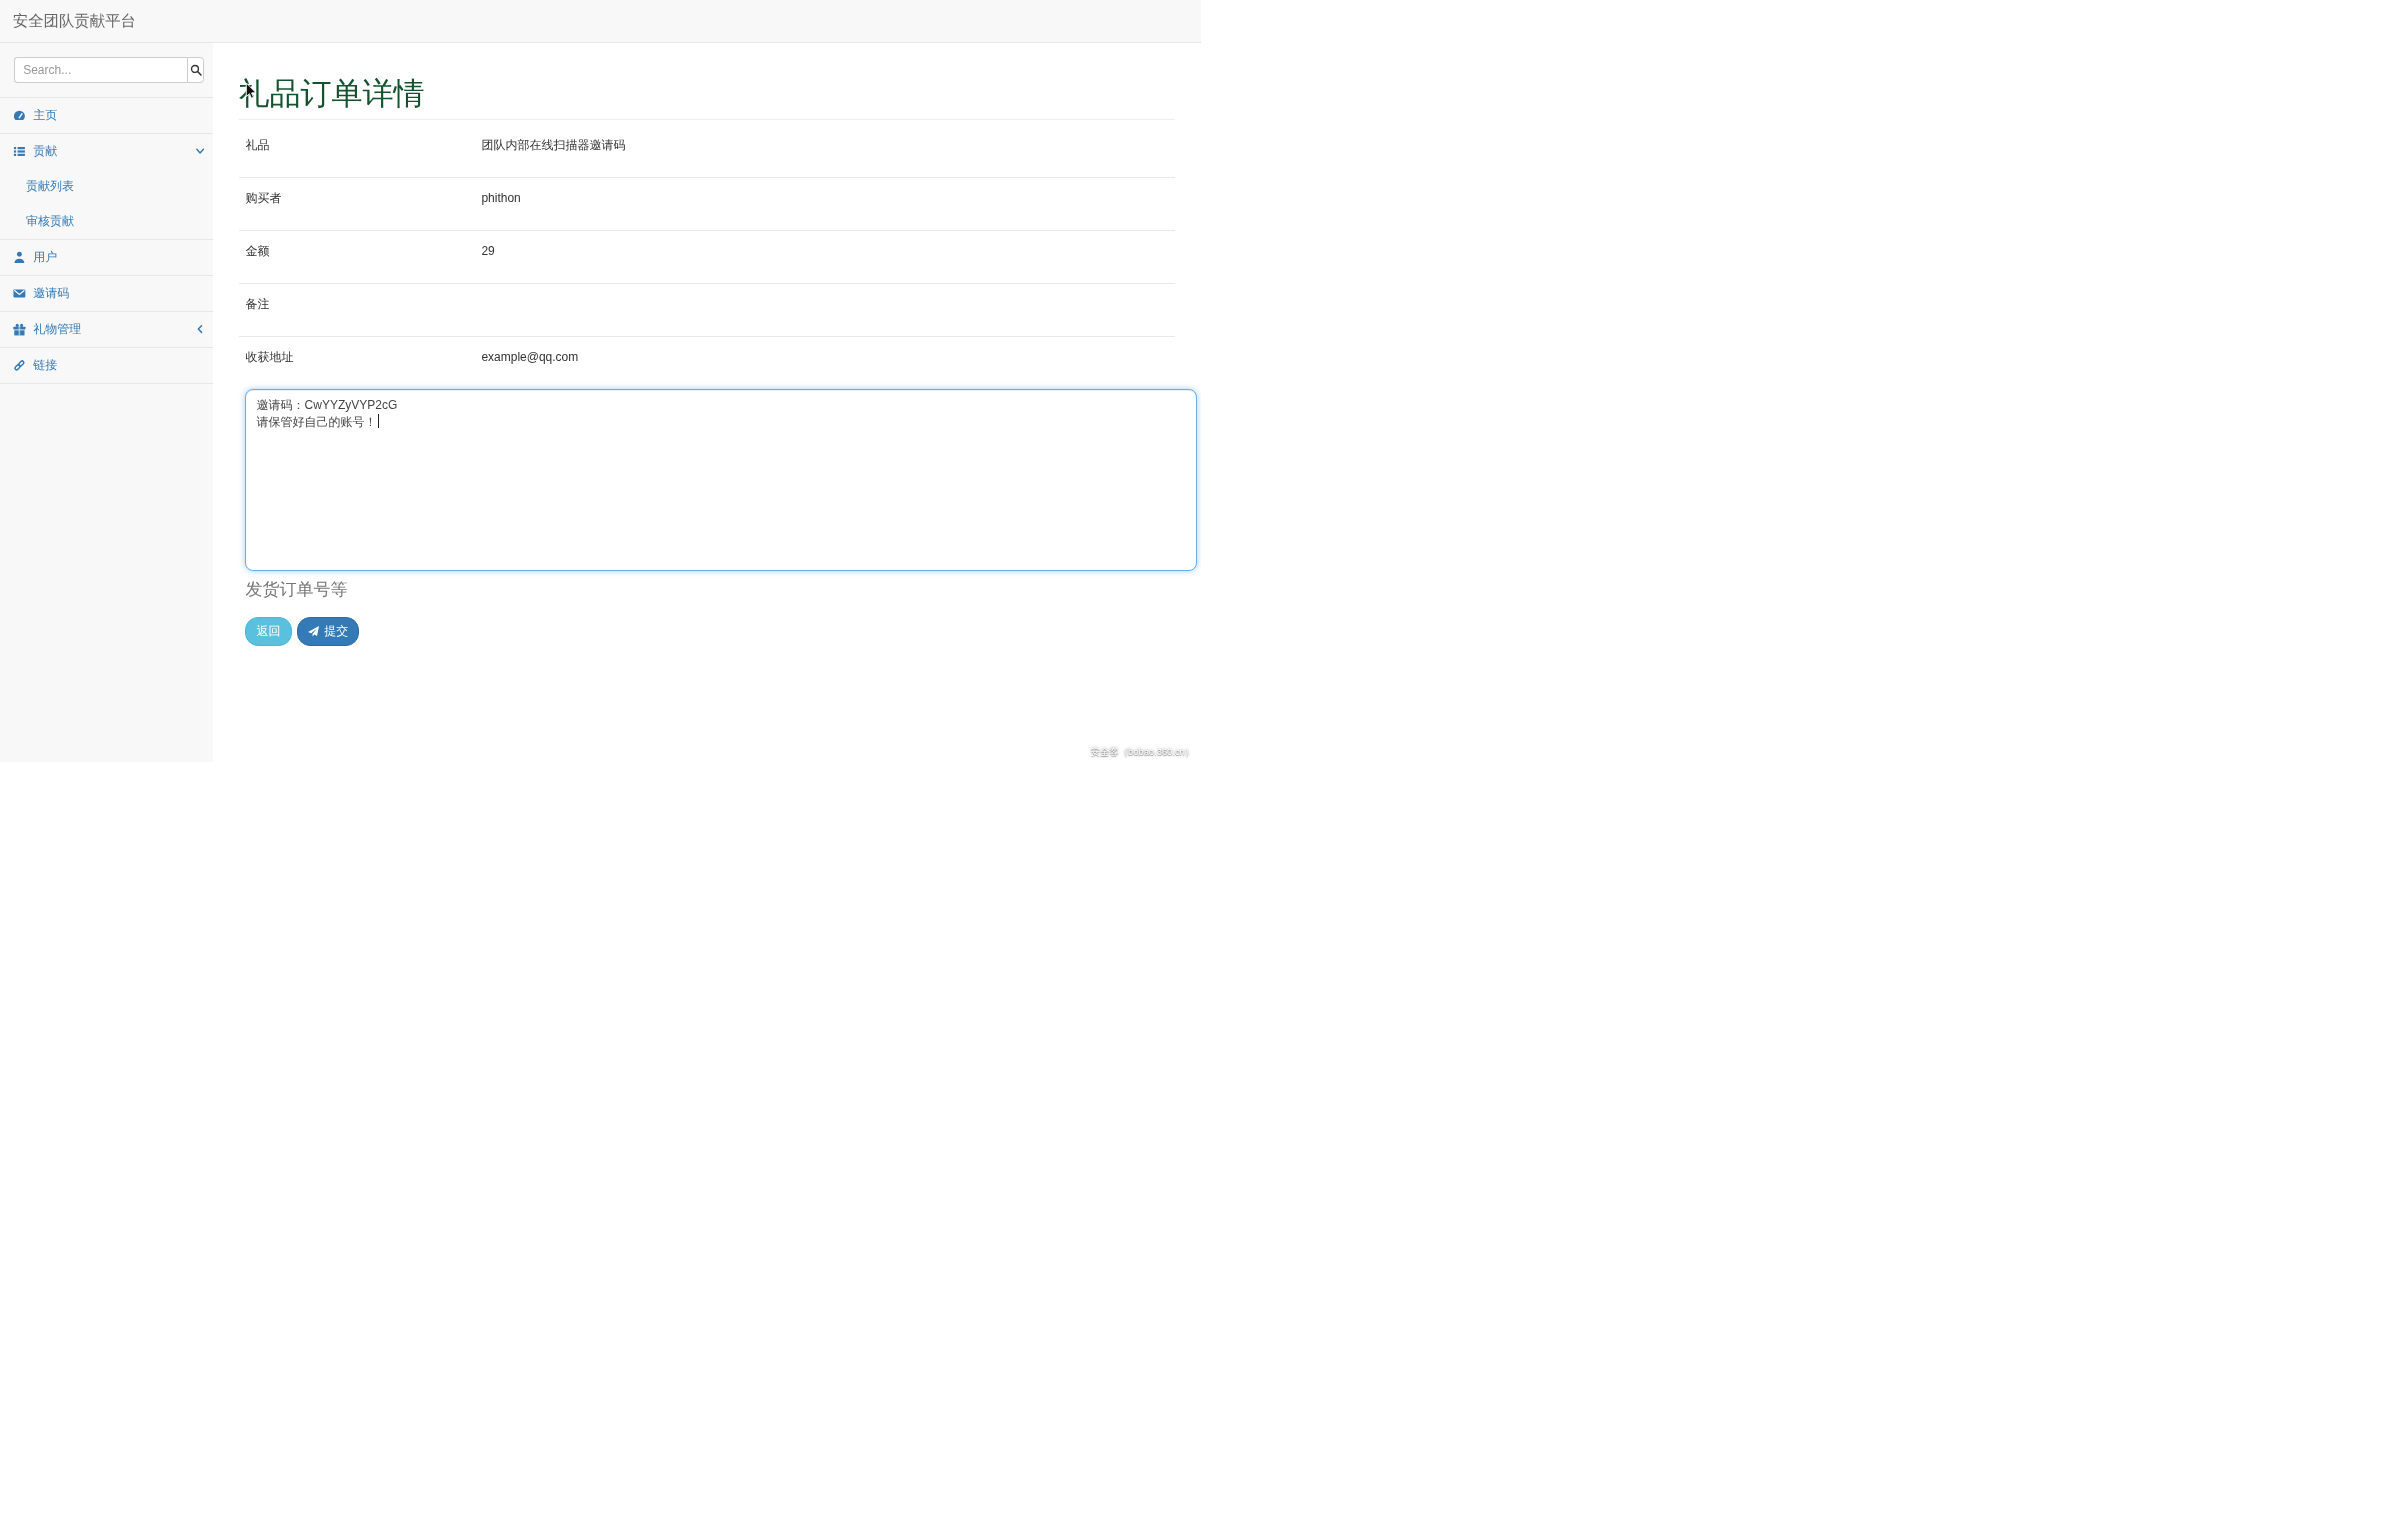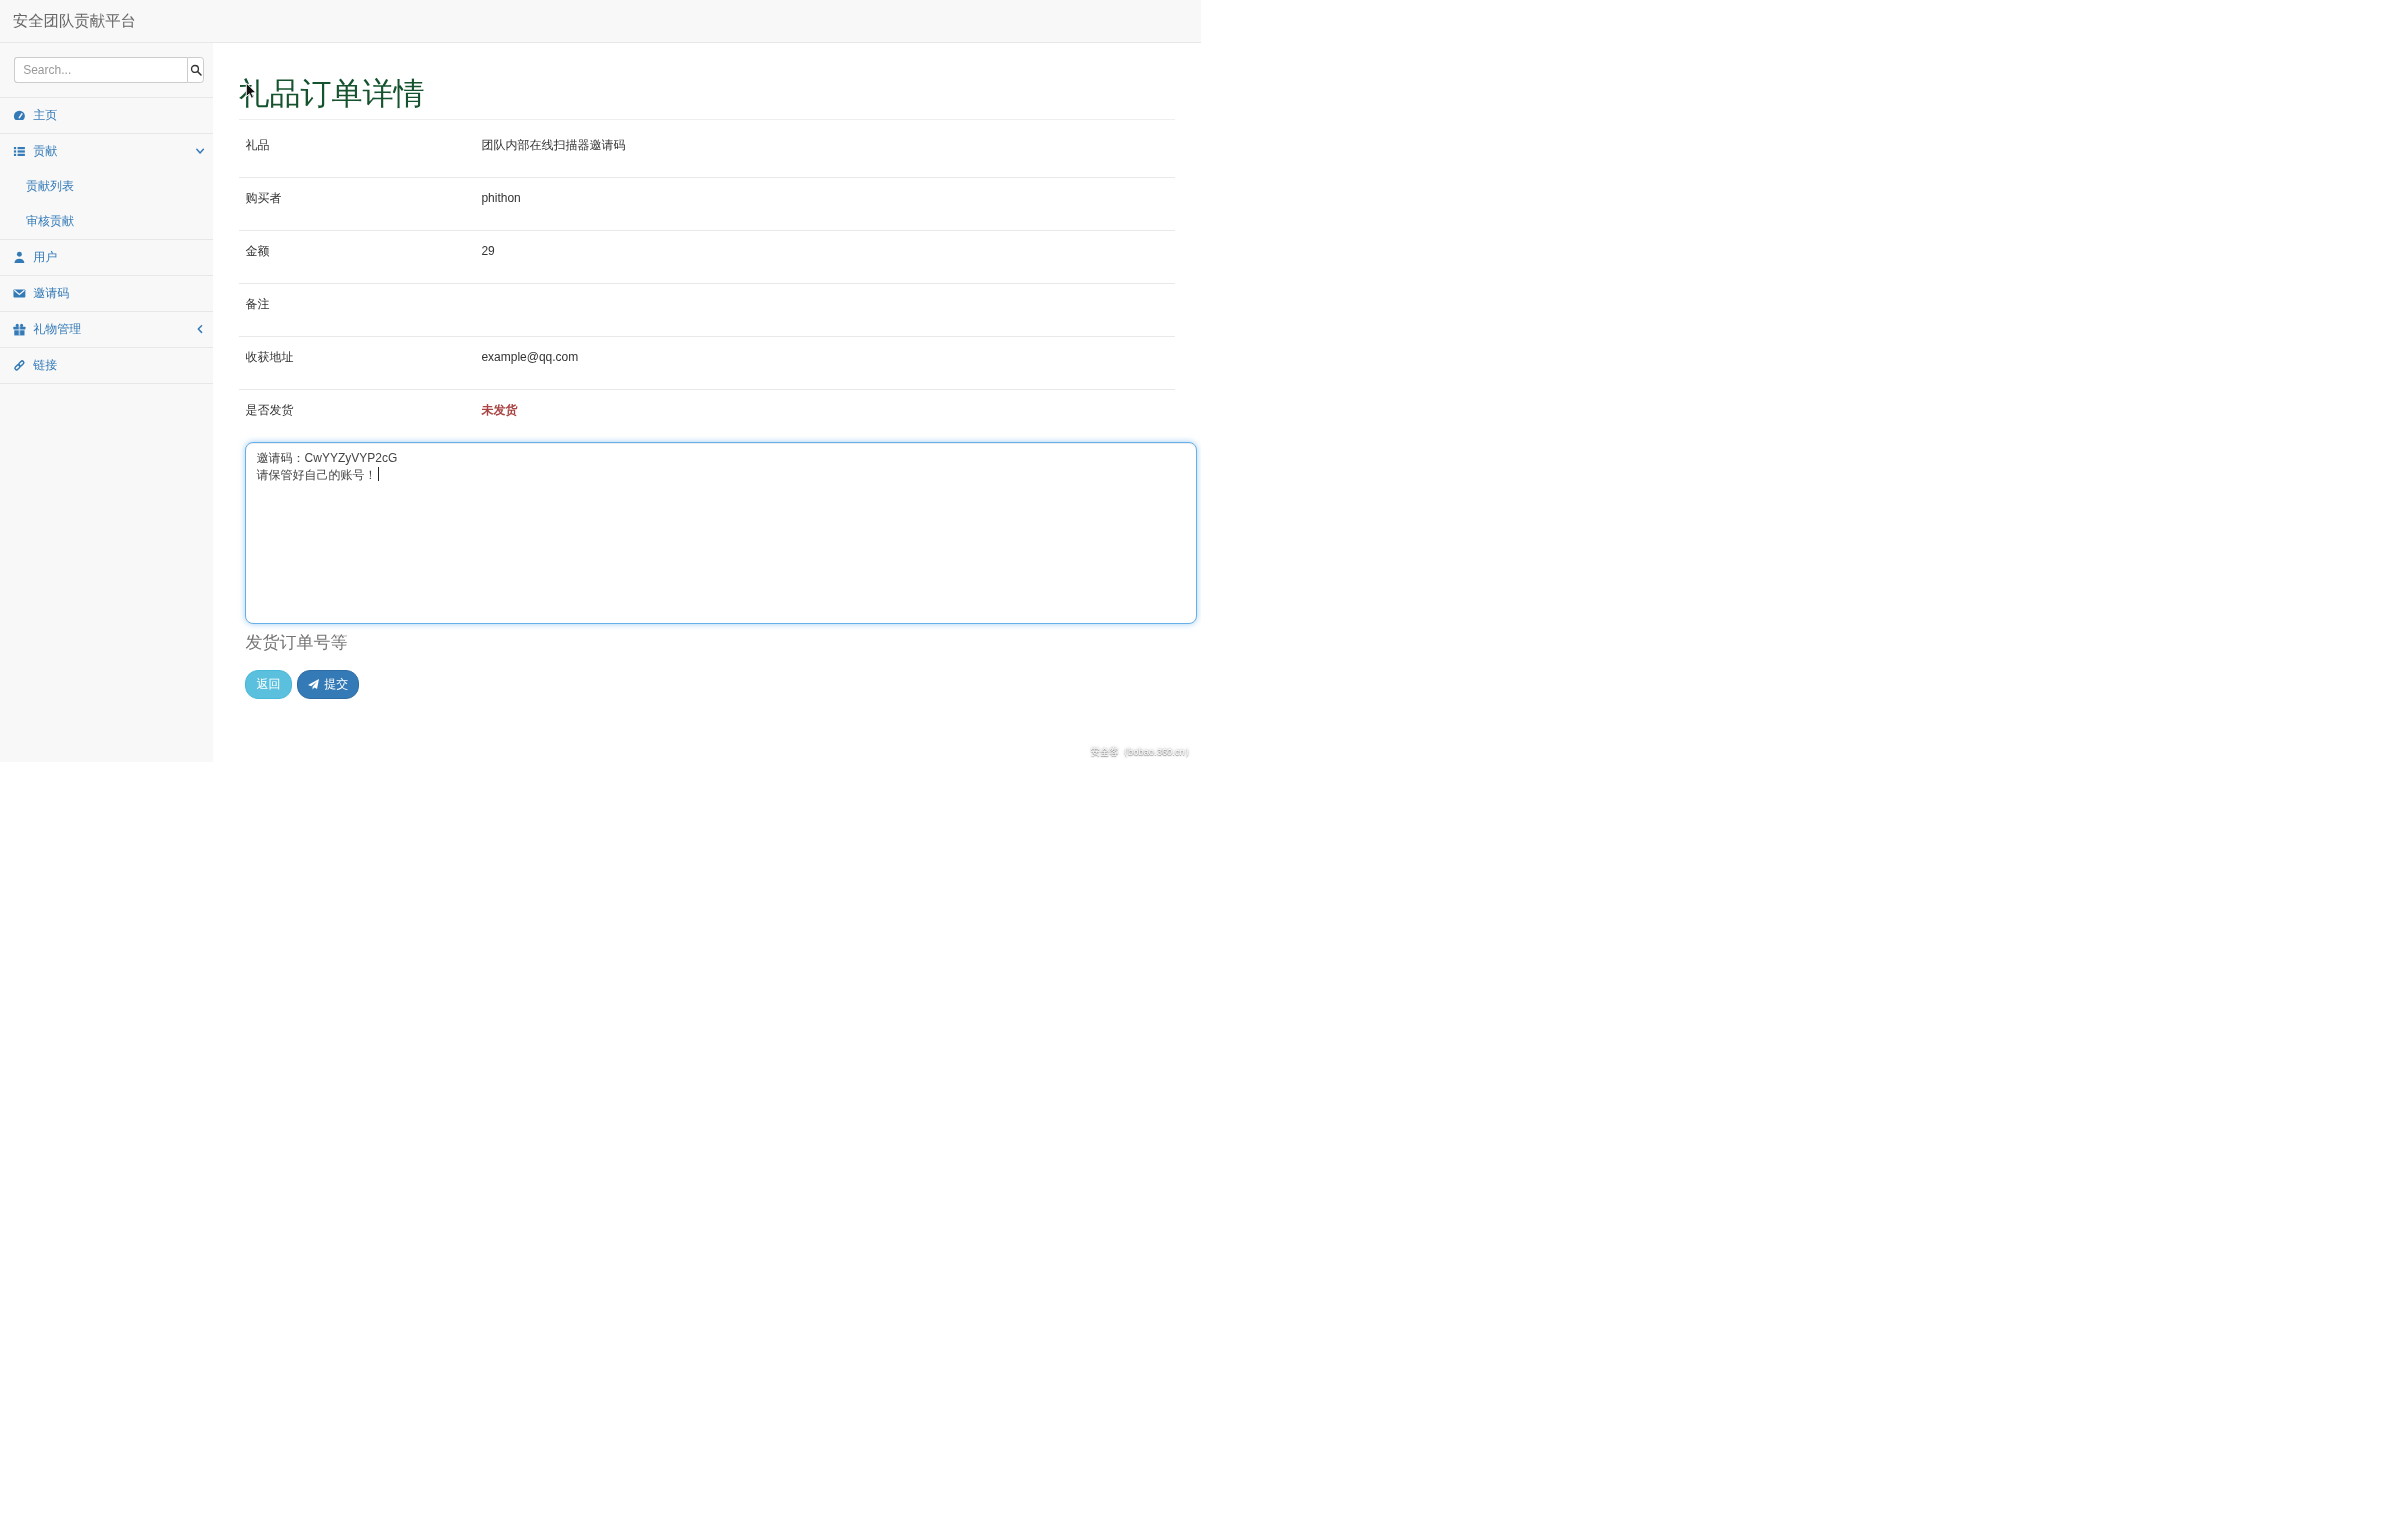--- a/index.html
+++ b/index.html
@@ -223,24 +223,20 @@
         <td class="cell-label">金额</td>
         <td>29</td>
       </tr>
       <tr>
         <td class="cell-label">备注</td>
         <td></td>
       </tr>
       <tr>
         <td class="cell-label">收获地址</td>
         <td>example@qq.com</td>
-      </tr>
-      <tr>
-        <td class="cell-label">是否发货</td>
-        <td class="text-danger">未发货</td>
       </tr>
     </tbody>
   </table>
 
   <div class="reply-form">
     <div class="reply-area" role="textbox">
       <div>邀请码：CwYYZyVYP2cG</div>
       <div>
         <span>请保管好自己的账号！</span><span class="caret"></span>
       </div>

